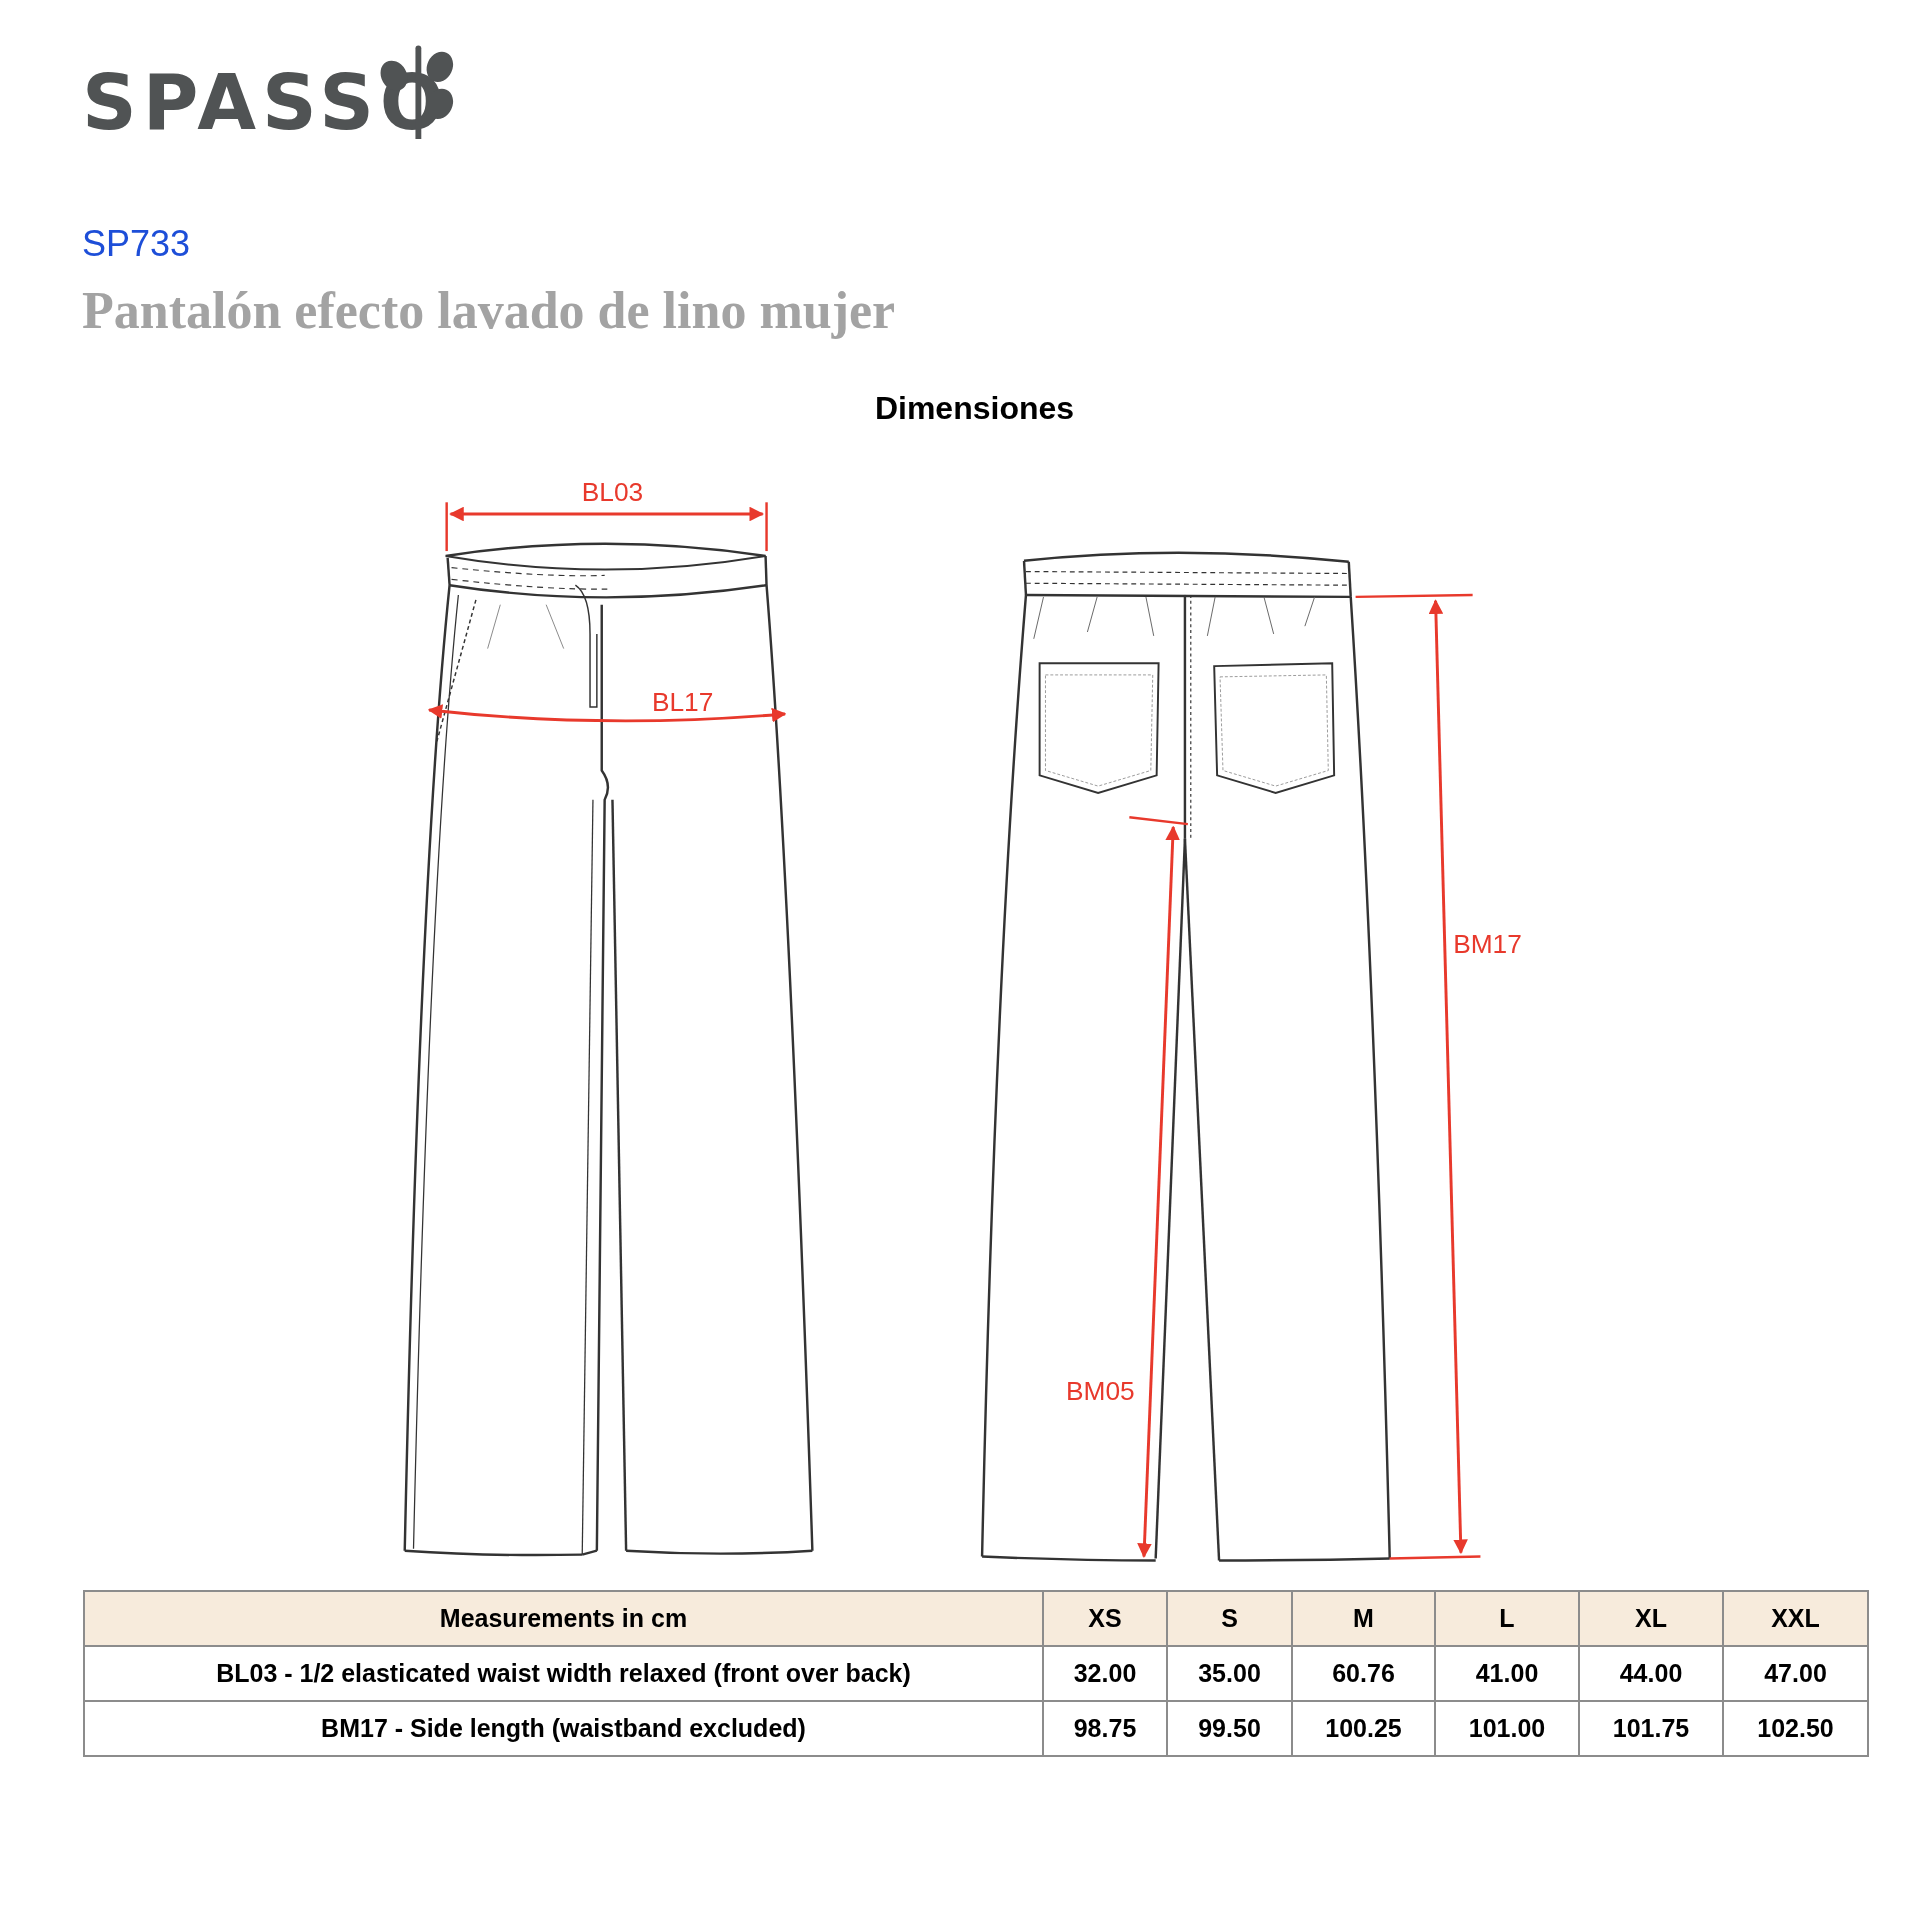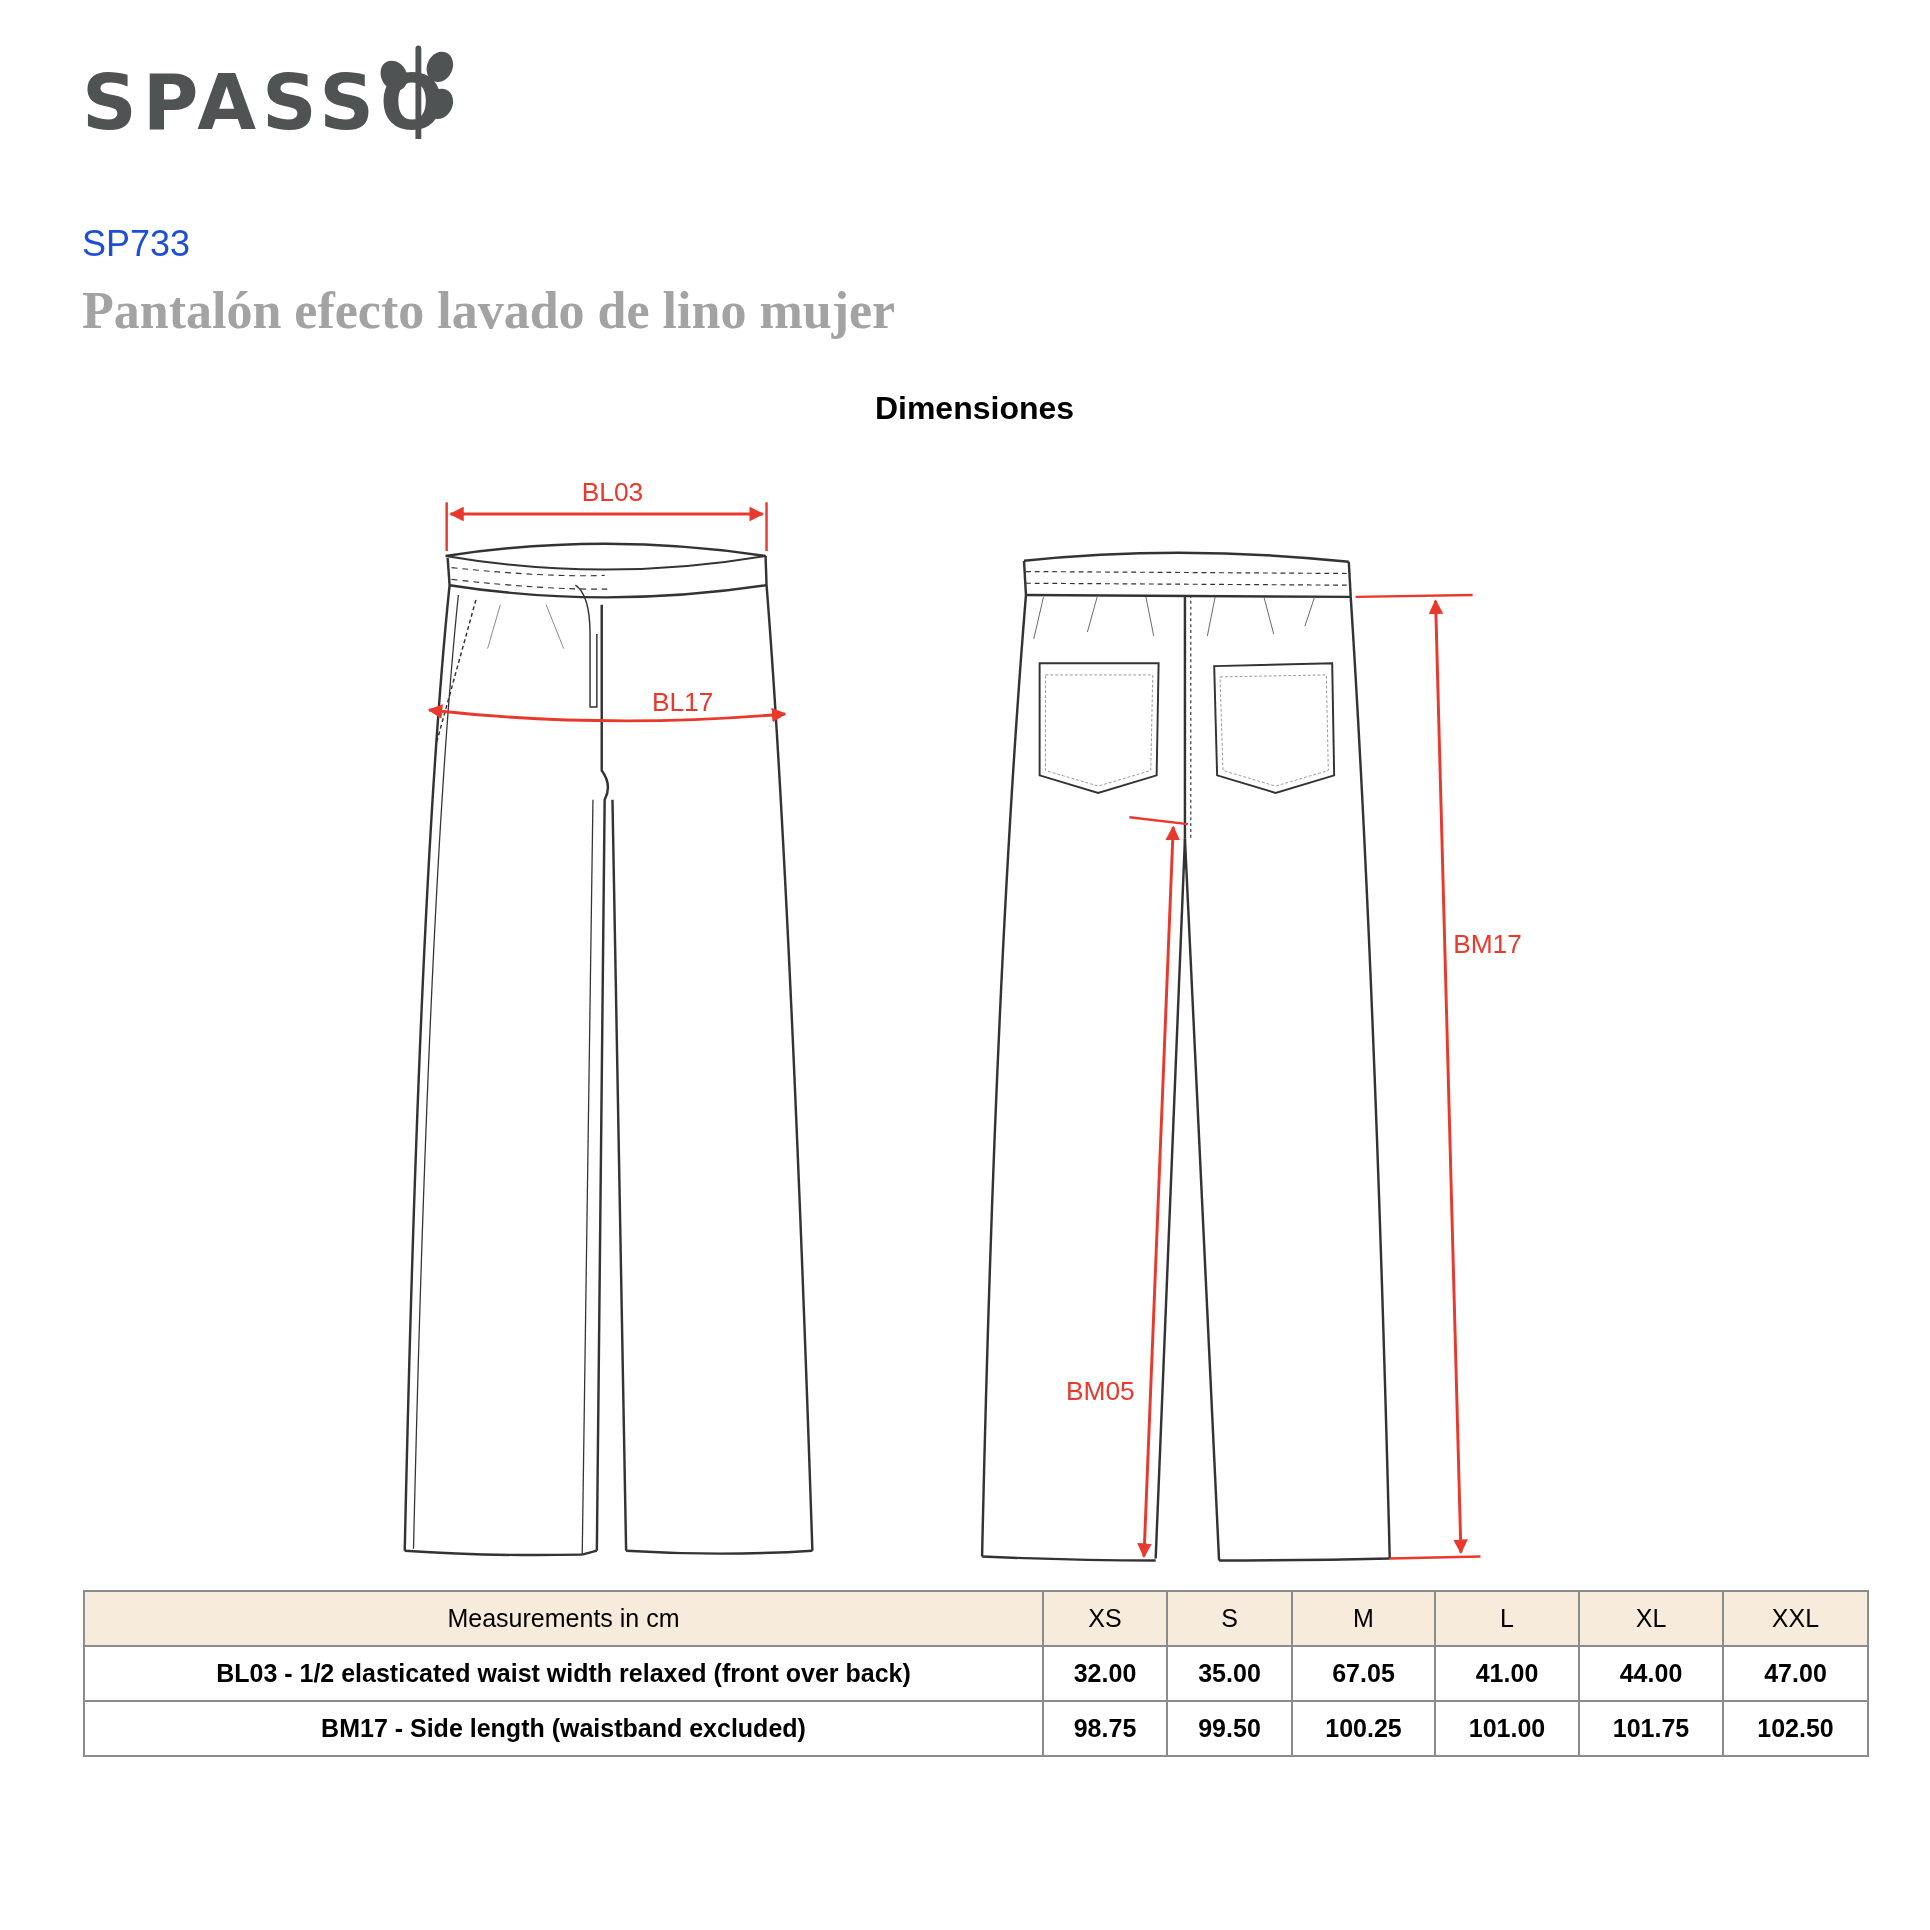--- a/index.html
+++ b/index.html
@@ -7,21 +7,21 @@
   .logo { position:absolute; left:82px; top:21.5px; width:390px; height:117px; }
   .logo-text { position:absolute; left:0; top:43px; font-family:"DejaVu Sans", sans-serif; font-size:76px; letter-spacing:5.9px; color:#505354; font-weight:700; line-height:1; }
   .logo-svg { position:absolute; left:0; top:0; }
   .code { position:absolute; left:82px; top:226px; font-size:36px; color:#1d4ed8; line-height:1; }
   .title { position:absolute; left:82px; top:285px; font-size:52px; font-weight:bold; color:#a3a3a3; line-height:1;font-family:Liberation Serif, serif; }
   .section-title { position:absolute; left:0; width:1949px; top:392px; text-align:center; font-size:32px; font-weight:bold; color:#000; line-height:1; }
   .drawing { position:absolute; left:0; top:0; width:1931px; height:1580px; }
   .dim-label { font-family:"Liberation Sans", sans-serif; font-size:27px; fill:#e8392c; }
   table.sizes { position:absolute; left:83px; top:1590px; width:1785px; border-collapse:collapse; table-layout:fixed; }
   table.sizes th, table.sizes td { border:2.9px solid #8c8c8c; text-align:center; font-size:25px; color:#000; height:53px; padding:0;font-weight:bold; }
-  table.sizes th { background:#f7ebdc; font-weight:normal; }
+  table.sizes th { background:#f7ebdc; font-weight:bold; }
 </style>
 </head>
 <body>
 
 <div class="logo">
   <div class="logo-text">SPASSO</div>
   <svg class="logo-svg" width="390" height="117" viewBox="0 0 400 120">
     <rect x="342" y="24" width="6" height="108" rx="3" fill="#505354"></rect>
     <ellipse cx="320" cy="55" rx="13" ry="16" transform="rotate(-30 320 55)" fill="#505354"></ellipse>
     <ellipse cx="367" cy="46" rx="13" ry="16" transform="rotate(25 367 46)" fill="#505354"></ellipse>
@@ -149,21 +149,21 @@
       <th>L</th>
       <th>XL</th>
       <th>XXL</th>
     </tr>
   </thead>
   <tbody>
     <tr>
       <td>BL03 - 1/2 elasticated waist width relaxed (front over back)</td>
       <td>32.00</td>
       <td>35.00</td>
-      <td>67.05</td>
+      <td>60.76</td>
       <td>41.00</td>
       <td>44.00</td>
       <td>47.00</td>
     </tr>
     <tr>
       <td>BM17 - Side length (waistband excluded)</td>
       <td>98.75</td>
       <td>99.50</td>
       <td>100.25</td>
       <td>101.00</td>

